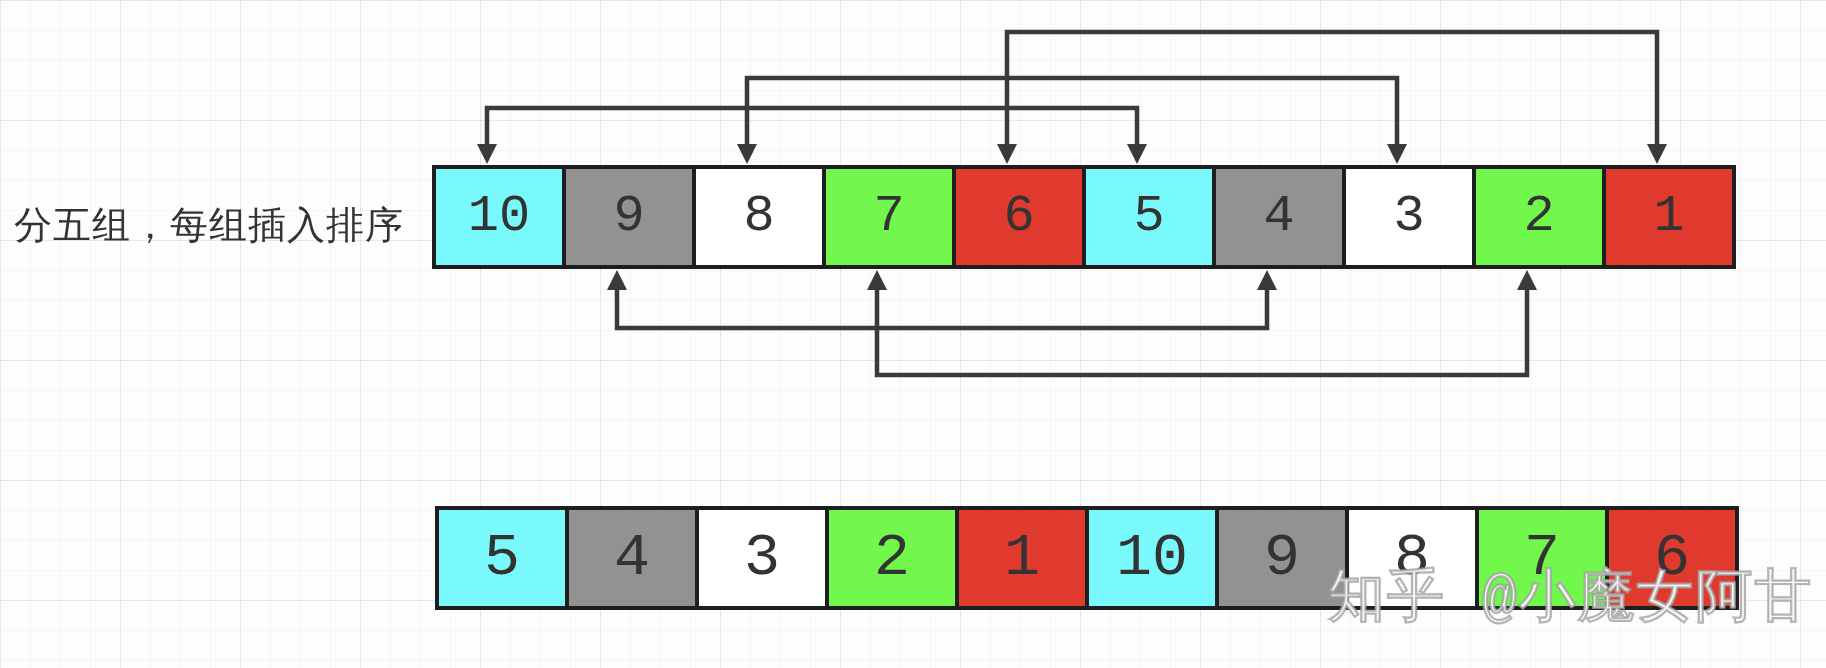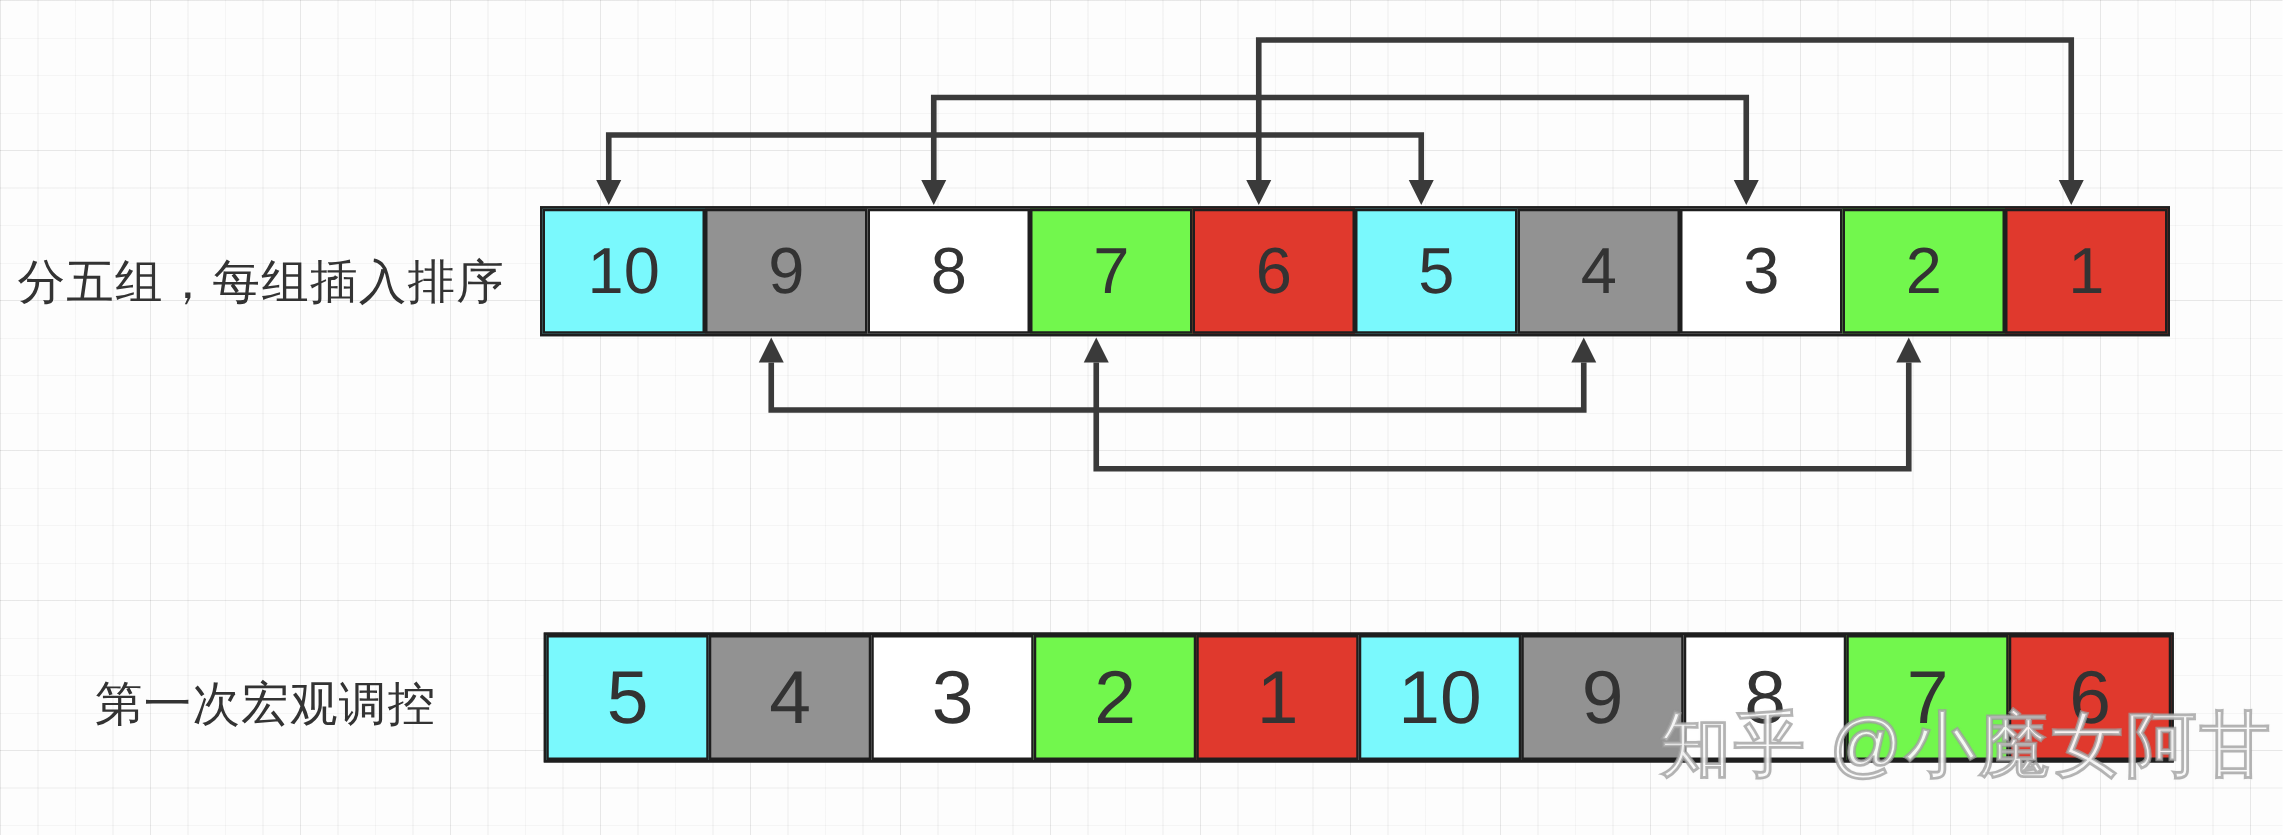--- a/index.html
+++ b/index.html
@@ -7,21 +7,21 @@
     position: relative;
     width: 1826px;
     height: 668px;
     overflow: hidden;
     background-color: #fdfdfd;
     background-image:
       repeating-linear-gradient(to right,  rgba(0,0,0,0.060) 0 1px, transparent 1px 120px),
       repeating-linear-gradient(to bottom, rgba(0,0,0,0.060) 0 1px, transparent 1px 120px),
       repeating-linear-gradient(to right,  rgba(0,0,0,0.030) 0 1px, transparent 1px 30px),
       repeating-linear-gradient(to bottom, rgba(0,0,0,0.030) 0 1px, transparent 1px 30px);
-    font-family: Liberation Sans, sans-serif;
+    font-family: Liberation Mono, monospace;
   }
   #connector-svg {
     position: absolute;
     left: 0; top: 0;
     width: 1826px; height: 668px;
     z-index: 2;
   }
   .conn-line { fill: none; stroke: #3a3a3a; stroke-width: 4.5; stroke-linejoin: miter; }
   .conn-head { fill: #3a3a3a; stroke: none; }
   .row {
@@ -99,21 +99,20 @@
       <div class="box" style="background: rgb(255, 255, 255);">8</div>
       <div class="box" style="background: rgb(114, 247, 77);">7</div>
       <div class="box" style="background: rgb(224, 57, 45);">6</div>
       <div class="box" style="background: rgb(122, 249, 253);">5</div>
       <div class="box" style="background: rgb(146, 146, 146);">4</div>
       <div class="box" style="background: rgb(255, 255, 255);">3</div>
       <div class="box" style="background: rgb(114, 247, 77);">2</div>
       <div class="box" style="background: rgb(224, 57, 45);">1</div>
     </div>
 
-  <div class="side-label label-row2">第一次宏观调控</div>
 
   <div class="row row--two" style="left:423px; top:506px;">
       <div class="box" style="background: rgb(122, 249, 253);">5</div>
       <div class="box" style="background: rgb(146, 146, 146);">4</div>
       <div class="box" style="background: rgb(255, 255, 255);">3</div>
       <div class="box" style="background: rgb(114, 247, 77);">2</div>
       <div class="box" style="background: rgb(224, 57, 45);">1</div>
       <div class="box" style="background: rgb(122, 249, 253);">10</div>
       <div class="box" style="background: rgb(146, 146, 146);">9</div>
       <div class="box" style="background: rgb(255, 255, 255);">8</div>

